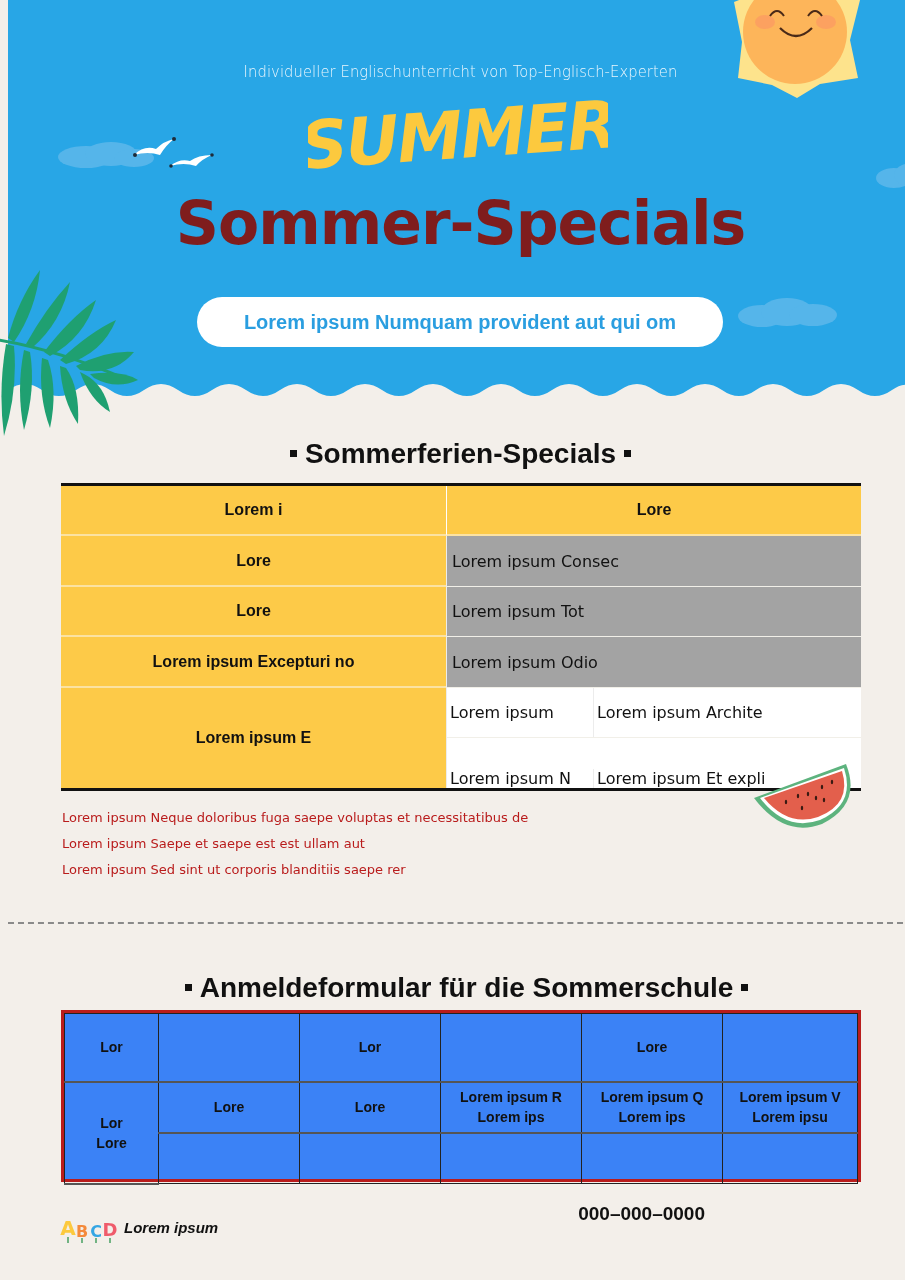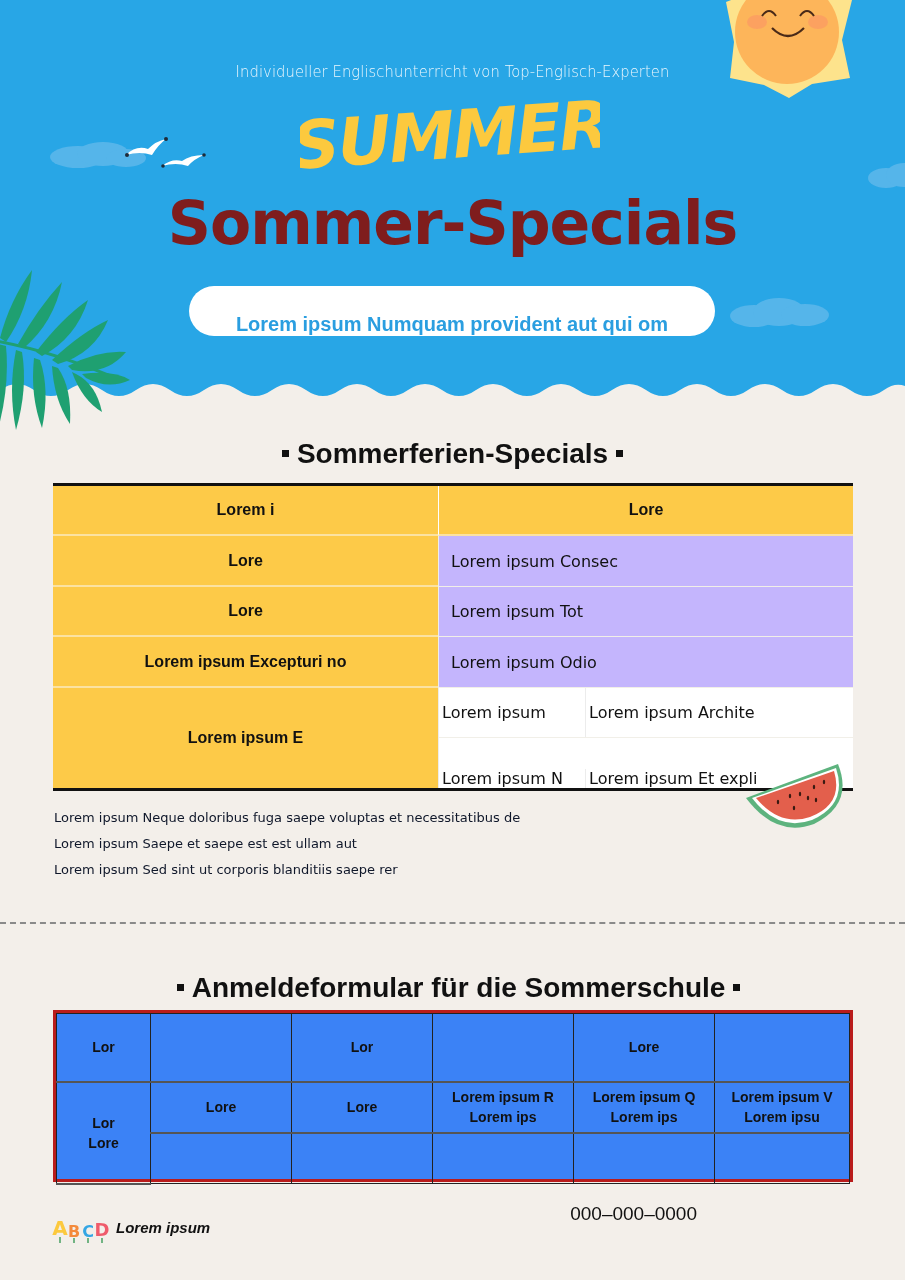--- a/index.html
+++ b/index.html
@@ -3,21 +3,21 @@
 <meta charset="utf-8">
 <style>
   * { box-sizing: border-box; margin: 0; padding: 0; }
   html, body { width: 905px; height: 1280px; overflow: hidden; }
   body {
     background: #f3efea;
     font-family: "Liberation Sans", "DejaVu Sans", sans-serif;
     color: #111;
     position: relative;
   }
-  .page { position: relative; width: 750px; height: 1280px; }
+  .page { position: relative; width: 750px; height: 1280px; margin-left: 8px; }
 
   
   .hero {
     position: absolute; left: 0; top: 0; width: 905px; height: 400px;
     background: #28a6e6;
     overflow: hidden;
   }
   .wave {
     position: absolute; left: 0; top: 376px; width: 905px; height: 30px;
   }
@@ -30,23 +30,23 @@
   .summer-word {
     position: absolute; top: 94px; left: 300px; width: 300px; height: 80px;
   }
   .main-title {
     position: absolute; top: 188px; left: 0; width: 905px; text-align: center;
     color: #7f1d1d; font-size: 60px; font-weight: 900;
     font-family: "DejaVu Sans", sans-serif;
     letter-spacing: -1px;
   }
   .pill {
-    position: absolute; top: 286px; left: 189px; width: 526px; height: 50px;
+    position: absolute; top: 297px; left: 189px; width: 526px; height: 50px;
     background: #ffffff; border-radius: 25px;
-    display: flex; align-items: flex-end; justify-content: center;
+    display: flex; align-items: center; justify-content: center;
     color: #2a9ee0; font-size: 20px; font-weight: 700;
   }
   .sun { position: absolute; left: 712px; top: -10px; width: 150px; height: 120px; }
   .birds { position: absolute; left: 122px; top: 133px; width: 90px; height: 36px; }
   .cloud { position: absolute; }
   .palm { position: absolute; left: -10px; top: 260px; width: 150px; height: 180px; }
 
   
   .section-title {
     position: absolute; left: 0; width: 905px; text-align: center;
@@ -63,22 +63,22 @@
     border-top: 3px solid #111; border-bottom: 3px solid #111;
   }
   .srow { display: flex; }
   .scell-left {
     width: 385px; background: #fdca48;
     display: flex; align-items: center; justify-content: center;
     font-weight: 700; font-size: 16px; color: #111;
     border-bottom: 2px solid #fbe2a2;
   }
   .scell-right {
-    flex: 1; background: #c4b5fd;
-    display: flex; align-items: center; padding-left: 12px;
+    flex: 1; background: #a3a3a3;
+    display: flex; align-items: center; padding-left: 5px;
     font-family: "DejaVu Sans", sans-serif; font-size: 16px; color: #111;
     border-bottom: 1px solid #f1efe8;
     border-left: 1px solid #ececec;
   }
   .srow.header .scell-right {
     background: #fdca48; justify-content: center; padding-left: 0;
     font-family: "Liberation Sans", sans-serif; font-weight: 700;
     border-bottom: 2px solid #fbe2a2; border-left: 1px solid #ffffff;
   }
   .srow:last-child .scell-left { border-bottom: none; }
@@ -89,21 +89,21 @@
     display: flex; align-items: center; padding-left: 3px;
     font-family: "DejaVu Sans", sans-serif; font-size: 16px; color: #111;
   }
   .sub-a { width: 147px; border-right: 1px solid #ececec; }
   .sub-b { flex: 1; }
 
   .watermelon { position: absolute; left: 742px; top: 760px; width: 105px; height: 72px; }
 
   .notes {
     position: absolute; left: 54px; top: 808px;
-    font-family: "DejaVu Sans", sans-serif; font-size: 13px; color: #0f172a;
+    font-family: "DejaVu Sans", sans-serif; font-size: 13px; color: #b91c1c;
   }
   .notes div { height: 26px; line-height: 20px; }
 
   .divider {
     position: absolute; left: 0; top: 922px; width: 905px; height: 0;
     border-top: 2px dashed #8a8a8a;
   }
 
   
   .form {
@@ -120,21 +120,21 @@
   .form tr.r2 td { height: 51px; border-bottom: 2px solid #555; }
   .form tr.r3 td { height: 51px; }
 
   
   .footer-logo { position: absolute; left: 52px; top: 1216px; width: 58px; height: 28px; }
   .footer-name {
     position: absolute; left: 116px; top: 1219px; font-size: 15px;
     font-style: italic; font-weight: 700; color: #111;
   }
   .footer-phone {
-    position: absolute; right: 53px; top: 1203px; font-size: 19px; font-weight: 400; color: #111;
+    position: absolute; right: 53px; top: 1203px; font-size: 19px; font-weight: 700; color: #111;
   }
 </style>
 </head>
 <body>
 
 <div class="page">
 
   <div class="hero">
 
     <svg class="cloud" style="left:48px;top:140px;width:100px;height:30px;" viewBox="0 0 100 30">

